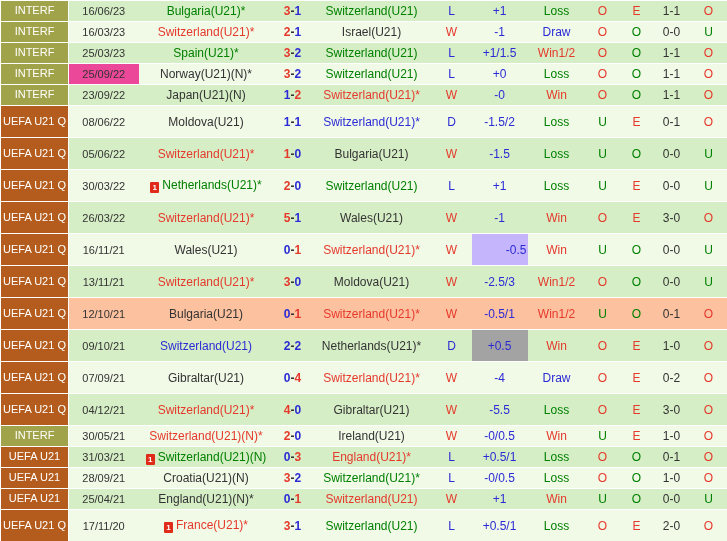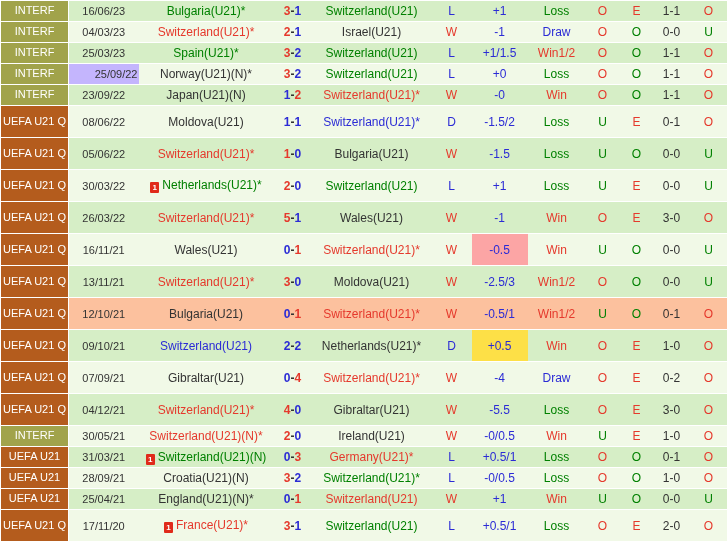--- a/index.html
+++ b/index.html
@@ -46,21 +46,21 @@
         <td style="background: rgb(214, 238, 198);"><span style="color: rgb(43, 43, 213);">L</span></td>
         <td style="background: rgb(214, 238, 198);"><span style="color: rgb(43, 43, 213);">+1</span></td>
         <td style="background: rgb(214, 238, 198);"><span style="color: rgb(0, 128, 0);">Loss</span></td>
         <td style="background: rgb(214, 238, 198);"><span style="color: rgb(229, 57, 44);">O</span></td>
         <td style="background: rgb(214, 238, 198);"><span style="color: rgb(229, 57, 44);">E</span></td>
         <td class="corner" style="background: rgb(214, 238, 198);">1-1</td>
         <td style="background: rgb(214, 238, 198);"><span style="color: rgb(229, 57, 44);">O</span></td>
       </tr>
       <tr>
         <td class="comp" style="background: rgb(161, 163, 75); color: rgb(255, 255, 255);">INTERF</td>
-        <td class="date" style="background: rgb(241, 249, 231);">04/03/23</td>
+        <td class="date" style="background: rgb(241, 249, 231);">16/03/23</td>
         <td style="background: rgb(241, 249, 231);"><span style="color: rgb(229, 57, 44);">Switzerland(U21)*</span></td>
         <td class="score" style="background: rgb(241, 249, 231);"><span style="color: rgb(229, 57, 44);">2</span><span style="color: rgb(51, 51, 51);">-</span><span style="color: rgb(43, 43, 213);">1</span></td>
         <td style="background: rgb(241, 249, 231);"><span style="color: rgb(51, 51, 51);">Israel(U21)</span></td>
         <td style="background: rgb(241, 249, 231);"><span style="color: rgb(229, 57, 44);">W</span></td>
         <td style="background: rgb(241, 249, 231);"><span style="color: rgb(43, 43, 213);">-1</span></td>
         <td style="background: rgb(241, 249, 231);"><span style="color: rgb(43, 43, 213);">Draw</span></td>
         <td style="background: rgb(241, 249, 231);"><span style="color: rgb(229, 57, 44);">O</span></td>
         <td style="background: rgb(241, 249, 231);"><span style="color: rgb(0, 128, 0);">O</span></td>
         <td class="corner" style="background: rgb(241, 249, 231);">0-0</td>
         <td style="background: rgb(241, 249, 231);"><span style="color: rgb(0, 128, 0);">U</span></td>
@@ -74,21 +74,21 @@
         <td style="background: rgb(214, 238, 198);"><span style="color: rgb(43, 43, 213);">L</span></td>
         <td style="background: rgb(214, 238, 198);"><span style="color: rgb(43, 43, 213);">+1/1.5</span></td>
         <td style="background: rgb(214, 238, 198);"><span style="color: rgb(229, 57, 44);">Win1/2</span></td>
         <td style="background: rgb(214, 238, 198);"><span style="color: rgb(229, 57, 44);">O</span></td>
         <td style="background: rgb(214, 238, 198);"><span style="color: rgb(0, 128, 0);">O</span></td>
         <td class="corner" style="background: rgb(214, 238, 198);">1-1</td>
         <td style="background: rgb(214, 238, 198);"><span style="color: rgb(229, 57, 44);">O</span></td>
       </tr>
       <tr>
         <td class="comp" style="background: rgb(161, 163, 75); color: rgb(255, 255, 255);">INTERF</td>
-        <td class="date" style="background: #c4b5fd; text-align: right;">25/09/22</td>
+        <td class="date" style="background: #ec4899;">25/09/22</td>
         <td style="background: rgb(241, 249, 231);"><span style="color: rgb(51, 51, 51);">Norway(U21)(N)*</span></td>
         <td class="score" style="background: rgb(241, 249, 231);"><span style="color: rgb(229, 57, 44);">3</span><span style="color: rgb(51, 51, 51);">-</span><span style="color: rgb(43, 43, 213);">2</span></td>
         <td style="background: rgb(241, 249, 231);"><span style="color: rgb(0, 128, 0);">Switzerland(U21)</span></td>
         <td style="background: rgb(241, 249, 231);"><span style="color: rgb(43, 43, 213);">L</span></td>
         <td style="background: rgb(241, 249, 231);"><span style="color: rgb(43, 43, 213);">+0</span></td>
         <td style="background: rgb(241, 249, 231);"><span style="color: rgb(0, 128, 0);">Loss</span></td>
         <td style="background: rgb(241, 249, 231);"><span style="color: rgb(229, 57, 44);">O</span></td>
         <td style="background: rgb(241, 249, 231);"><span style="color: rgb(0, 128, 0);">O</span></td>
         <td class="corner" style="background: rgb(241, 249, 231);">1-1</td>
         <td style="background: rgb(241, 249, 231);"><span style="color: rgb(229, 57, 44);">O</span></td>
@@ -163,21 +163,21 @@
         <td class="corner" style="background: rgb(214, 238, 198);">3-0</td>
         <td style="background: rgb(214, 238, 198);"><span style="color: rgb(229, 57, 44);">O</span></td>
       </tr>
       <tr class="tall">
         <td class="comp" style="background: rgb(180, 92, 29); color: rgb(255, 255, 255);">UEFA U21 Q</td>
         <td class="date" style="background: rgb(241, 249, 231);">16/11/21</td>
         <td style="background: rgb(241, 249, 231);"><span style="color: rgb(51, 51, 51);">Wales(U21)</span></td>
         <td class="score" style="background: rgb(241, 249, 231);"><span style="color: rgb(43, 43, 213);">0</span><span style="color: rgb(51, 51, 51);">-</span><span style="color: rgb(229, 57, 44);">1</span></td>
         <td style="background: rgb(241, 249, 231);"><span style="color: rgb(229, 57, 44);">Switzerland(U21)*</span></td>
         <td style="background: rgb(241, 249, 231);"><span style="color: rgb(229, 57, 44);">W</span></td>
-        <td style="background: #fca5a5;"><span style="color: rgb(43, 43, 213);">-0.5</span></td>
+        <td style="background: #c4b5fd; text-align: right;"><span style="color: rgb(43, 43, 213);">-0.5</span></td>
         <td style="background: rgb(241, 249, 231);"><span style="color: rgb(229, 57, 44);">Win</span></td>
         <td style="background: rgb(241, 249, 231);"><span style="color: rgb(0, 128, 0);">U</span></td>
         <td style="background: rgb(241, 249, 231);"><span style="color: rgb(0, 128, 0);">O</span></td>
         <td class="corner" style="background: rgb(241, 249, 231);">0-0</td>
         <td style="background: rgb(241, 249, 231);"><span style="color: rgb(0, 128, 0);">U</span></td>
       </tr>
       <tr class="tall">
         <td class="comp" style="background: rgb(180, 92, 29); color: rgb(255, 255, 255);">UEFA U21 Q</td>
         <td class="date" style="background: rgb(214, 238, 198);">13/11/21</td>
         <td style="background: rgb(214, 238, 198);"><span style="color: rgb(229, 57, 44);">Switzerland(U21)*</span></td>
@@ -205,21 +205,21 @@
         <td class="corner" style="background: rgb(252, 193, 158);">0-1</td>
         <td style="background: rgb(252, 193, 158);"><span style="color: rgb(229, 57, 44);">O</span></td>
       </tr>
       <tr class="tall">
         <td class="comp" style="background: rgb(180, 92, 29); color: rgb(255, 255, 255);">UEFA U21 Q</td>
         <td class="date" style="background: rgb(214, 238, 198);">09/10/21</td>
         <td style="background: rgb(214, 238, 198);"><span style="color: rgb(43, 43, 213);">Switzerland(U21)</span></td>
         <td class="score" style="background: rgb(214, 238, 198);"><span style="color: rgb(43, 43, 213);">2</span><span style="color: rgb(51, 51, 51);">-</span><span style="color: rgb(43, 43, 213);">2</span></td>
         <td style="background: rgb(214, 238, 198);"><span style="color: rgb(51, 51, 51);">Netherlands(U21)*</span></td>
         <td style="background: rgb(214, 238, 198);"><span style="color: rgb(43, 43, 213);">D</span></td>
-        <td style="background: #fde047;"><span style="color: rgb(43, 43, 213);">+0.5</span></td>
+        <td style="background: #a3a3a3;"><span style="color: rgb(43, 43, 213);">+0.5</span></td>
         <td style="background: rgb(214, 238, 198);"><span style="color: rgb(229, 57, 44);">Win</span></td>
         <td style="background: rgb(214, 238, 198);"><span style="color: rgb(229, 57, 44);">O</span></td>
         <td style="background: rgb(214, 238, 198);"><span style="color: rgb(229, 57, 44);">E</span></td>
         <td class="corner" style="background: rgb(214, 238, 198);">1-0</td>
         <td style="background: rgb(214, 238, 198);"><span style="color: rgb(229, 57, 44);">O</span></td>
       </tr>
       <tr class="tall">
         <td class="comp" style="background: rgb(180, 92, 29); color: rgb(255, 255, 255);">UEFA U21 Q</td>
         <td class="date" style="background: rgb(241, 249, 231);">07/09/21</td>
         <td style="background: rgb(241, 249, 231);"><span style="color: rgb(51, 51, 51);">Gibraltar(U21)</span></td>
@@ -259,21 +259,21 @@
         <td style="background: rgb(241, 249, 231);"><span style="color: rgb(0, 128, 0);">U</span></td>
         <td style="background: rgb(241, 249, 231);"><span style="color: rgb(229, 57, 44);">E</span></td>
         <td class="corner" style="background: rgb(241, 249, 231);">1-0</td>
         <td style="background: rgb(241, 249, 231);"><span style="color: rgb(229, 57, 44);">O</span></td>
       </tr>
       <tr>
         <td class="comp" style="background: rgb(180, 92, 29); color: rgb(255, 255, 255);">UEFA U21</td>
         <td class="date" style="background: rgb(214, 238, 198);">31/03/21</td>
         <td style="background: rgb(214, 238, 198);"><span class="rc">1</span><span style="color: rgb(0, 128, 0);">Switzerland(U21)(N)</span></td>
         <td class="score" style="background: rgb(214, 238, 198);"><span style="color: rgb(43, 43, 213);">0</span><span style="color: rgb(51, 51, 51);">-</span><span style="color: rgb(229, 57, 44);">3</span></td>
-        <td style="background: rgb(214, 238, 198);"><span style="color: rgb(229, 57, 44);">Germany(U21)*</span></td>
+        <td style="background: rgb(214, 238, 198);"><span style="color: rgb(229, 57, 44);">England(U21)*</span></td>
         <td style="background: rgb(214, 238, 198);"><span style="color: rgb(43, 43, 213);">L</span></td>
         <td style="background: rgb(214, 238, 198);"><span style="color: rgb(43, 43, 213);">+0.5/1</span></td>
         <td style="background: rgb(214, 238, 198);"><span style="color: rgb(0, 128, 0);">Loss</span></td>
         <td style="background: rgb(214, 238, 198);"><span style="color: rgb(229, 57, 44);">O</span></td>
         <td style="background: rgb(214, 238, 198);"><span style="color: rgb(0, 128, 0);">O</span></td>
         <td class="corner" style="background: rgb(214, 238, 198);">0-1</td>
         <td style="background: rgb(214, 238, 198);"><span style="color: rgb(229, 57, 44);">O</span></td>
       </tr>
       <tr>
         <td class="comp" style="background: rgb(180, 92, 29); color: rgb(255, 255, 255);">UEFA U21</td>

